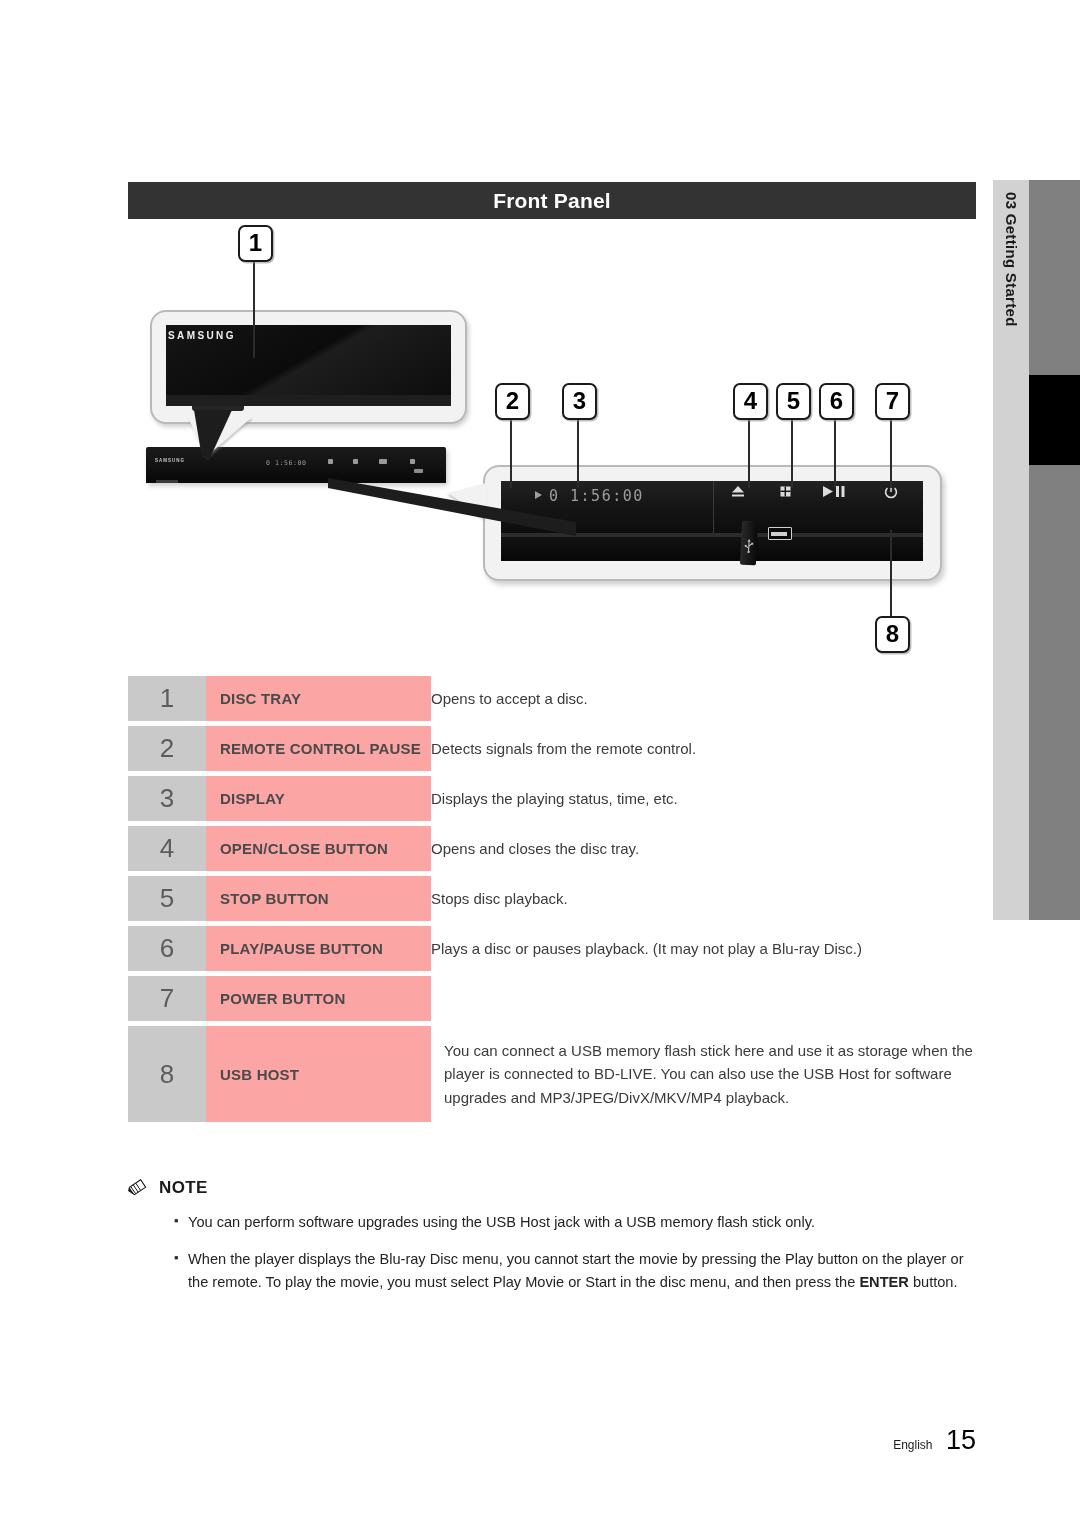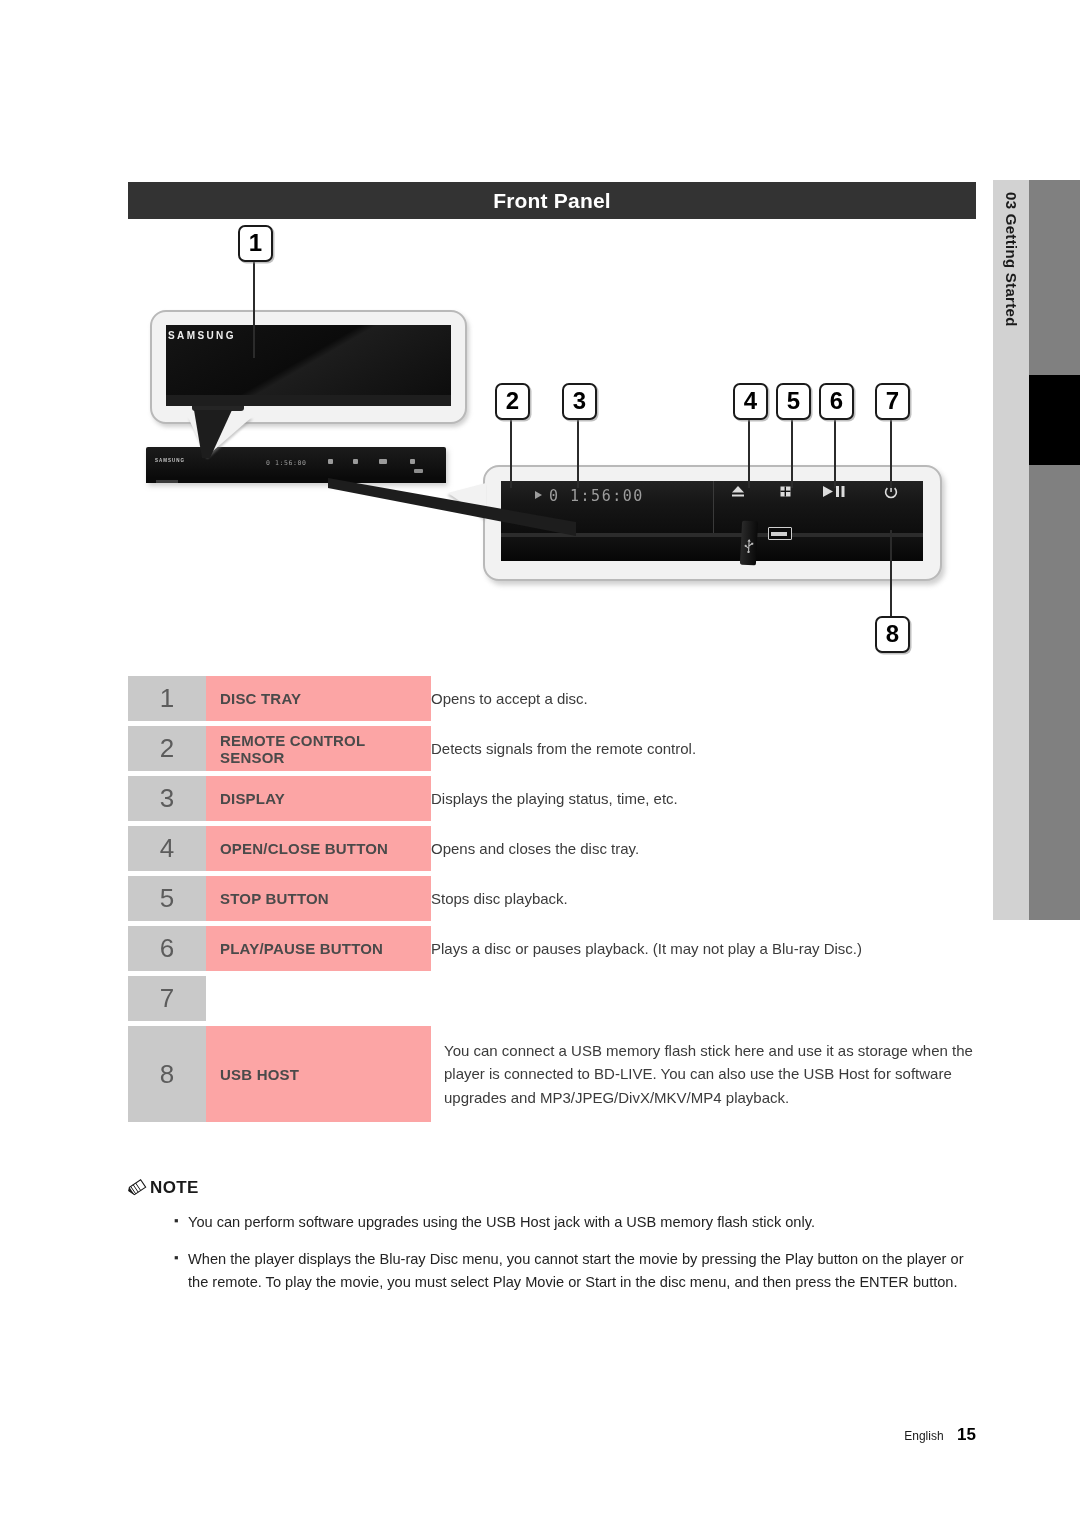--- a/index.html
+++ b/index.html
@@ -251,50 +251,50 @@
     line-height:1.55;
   }
   .trow.tall{min-height:96px;}
   .trow.tall .tdesc{align-items:center;margin-left:13px;}
 
   
   #note-block{
     position:absolute; left:128px; top:1178px; width:855px;
   }
   #note-head{
-    display:flex; align-items:center; 
+    display:flex; align-items:center; gap:9px;
     margin-bottom:13px;
   }
   #note-pencil{ display:block; }
   #note-title{
     font-size:17px; font-weight:bold; color:#1a1a1a; letter-spacing:.4px;
   }
   .note-item{
     display:flex; margin:0 0 13px 46px;
   }
   .note-bullet{
     width:14px; min-width:14px;
     color:#2b2b2b; font-size:13px; line-height:1.6;
   }
   .note-text{
     font-size:14.6px; color:#232323; line-height:1.62;
   }
-  .note-text b{font-weight:normal;}
+  .note-text b{font-weight:bold;}
 
   
   #footer{
     position:absolute; left:0; top:1425px; width:976px;
     text-align:right;
     padding-right:0;
   }
   #footer-lang{
     font-size:12px; color:#1a1a1a;
   }
   #footer-page{
-    font-size:17px; font-weight:bold; color:#000; margin-left:9px;
+    font-size:27px; font-weight:normal; color:#000; margin-left:9px;
   }
 </style>
 </head>
 <body>
 
 <div id="side-tab">
   <div id="side-tab-text">03   Getting Started</div>
 </div>
 <div id="side-bar-gray"></div>
 <div id="side-bar-black"></div>
@@ -414,21 +414,21 @@
 <div id="spec-table">
 
   <div class="trow">
     <div class="tnum">1</div>
     <div class="tlabel">DISC TRAY</div>
     <div class="tdesc">Opens to accept a disc.</div>
   </div>
 
   <div class="trow">
     <div class="tnum">2</div>
-    <div class="tlabel">REMOTE CONTROL SENSOR</div>
+    <div class="tlabel">REMOTE CONTROL PAUSE</div>
     <div class="tdesc">Detects signals from the remote control.</div>
   </div>
 
   <div class="trow">
     <div class="tnum">3</div>
     <div class="tlabel">DISPLAY</div>
     <div class="tdesc">Displays the playing status, time, etc.</div>
   </div>
 
   <div class="trow">
@@ -444,20 +444,21 @@
   </div>
 
   <div class="trow">
     <div class="tnum">6</div>
     <div class="tlabel">PLAY/PAUSE BUTTON</div>
     <div class="tdesc">Plays a disc or pauses playback. (It may not play a Blu-ray Disc.)</div>
   </div>
 
   <div class="trow">
     <div class="tnum">7</div>
+    <div class="tlabel">POWER BUTTON</div>
   </div>
 
   <div class="trow tall">
     <div class="tnum">8</div>
     <div class="tlabel">USB HOST</div>
     <div class="tdesc">You can connect a USB memory flash stick here and use it as storage when the player is connected to BD-LIVE. You can also use the USB Host for software upgrades and MP3/JPEG/DivX/MKV/MP4 playback.</div>
   </div>
 
 </div>
 

